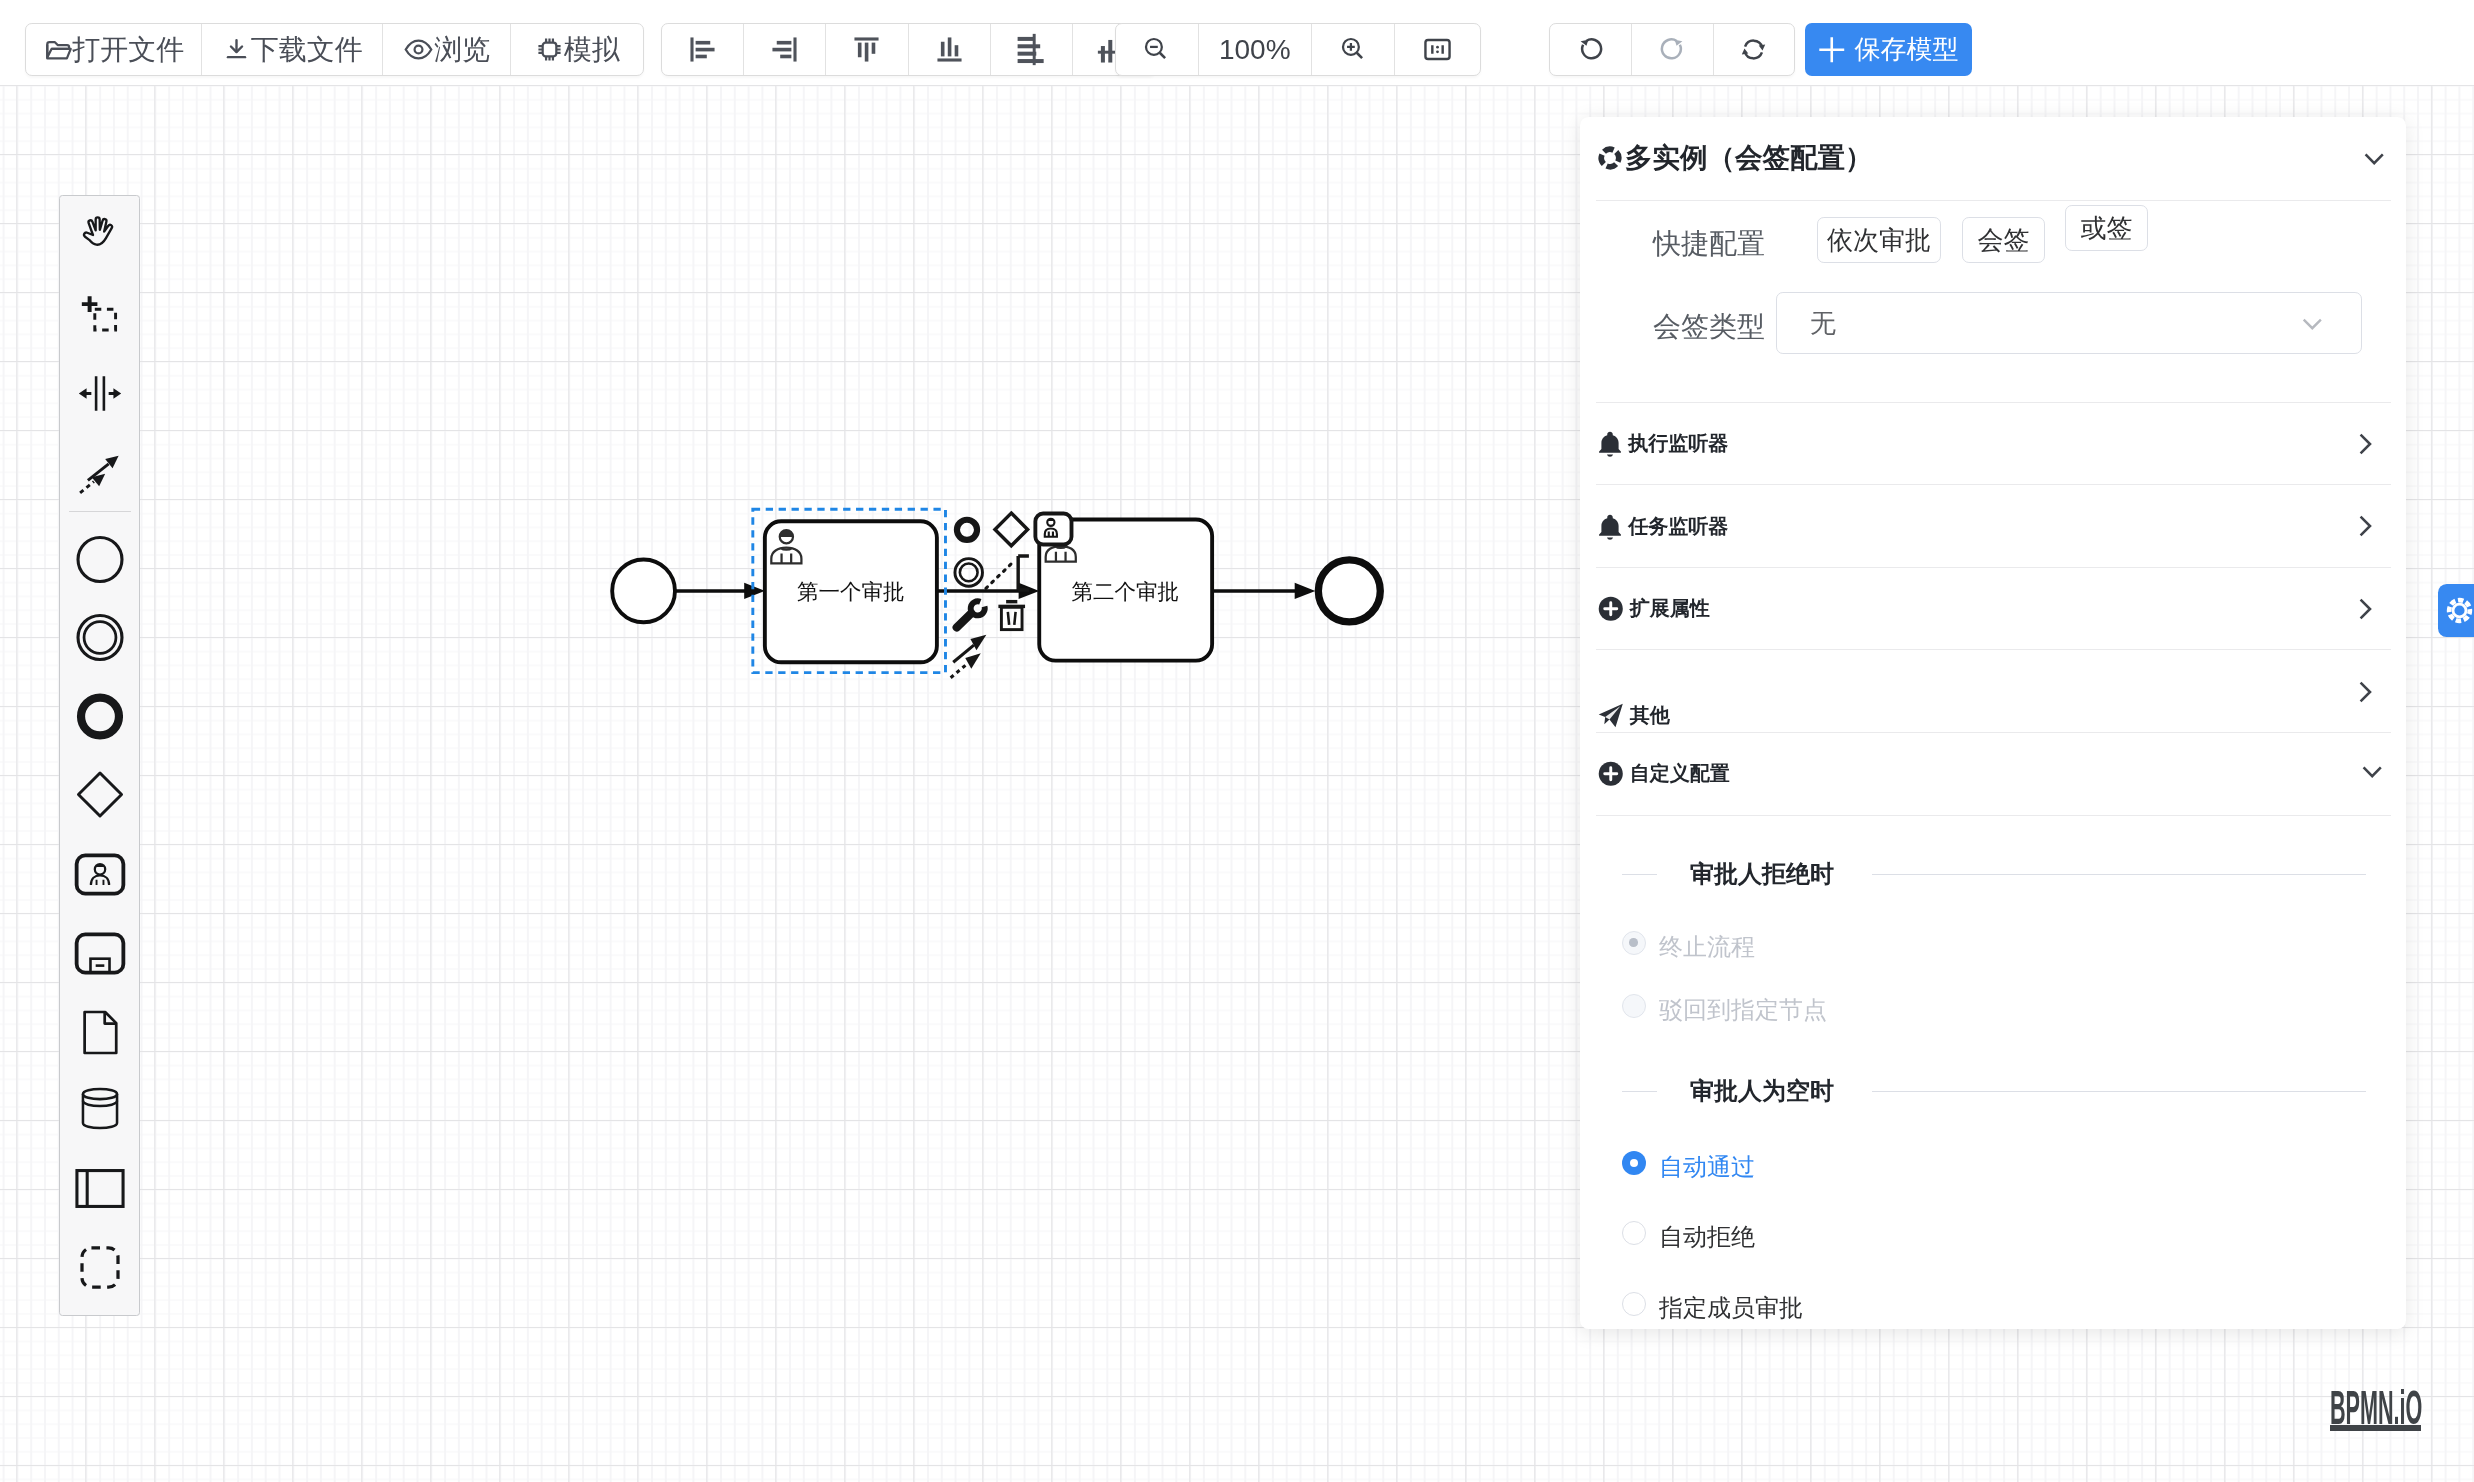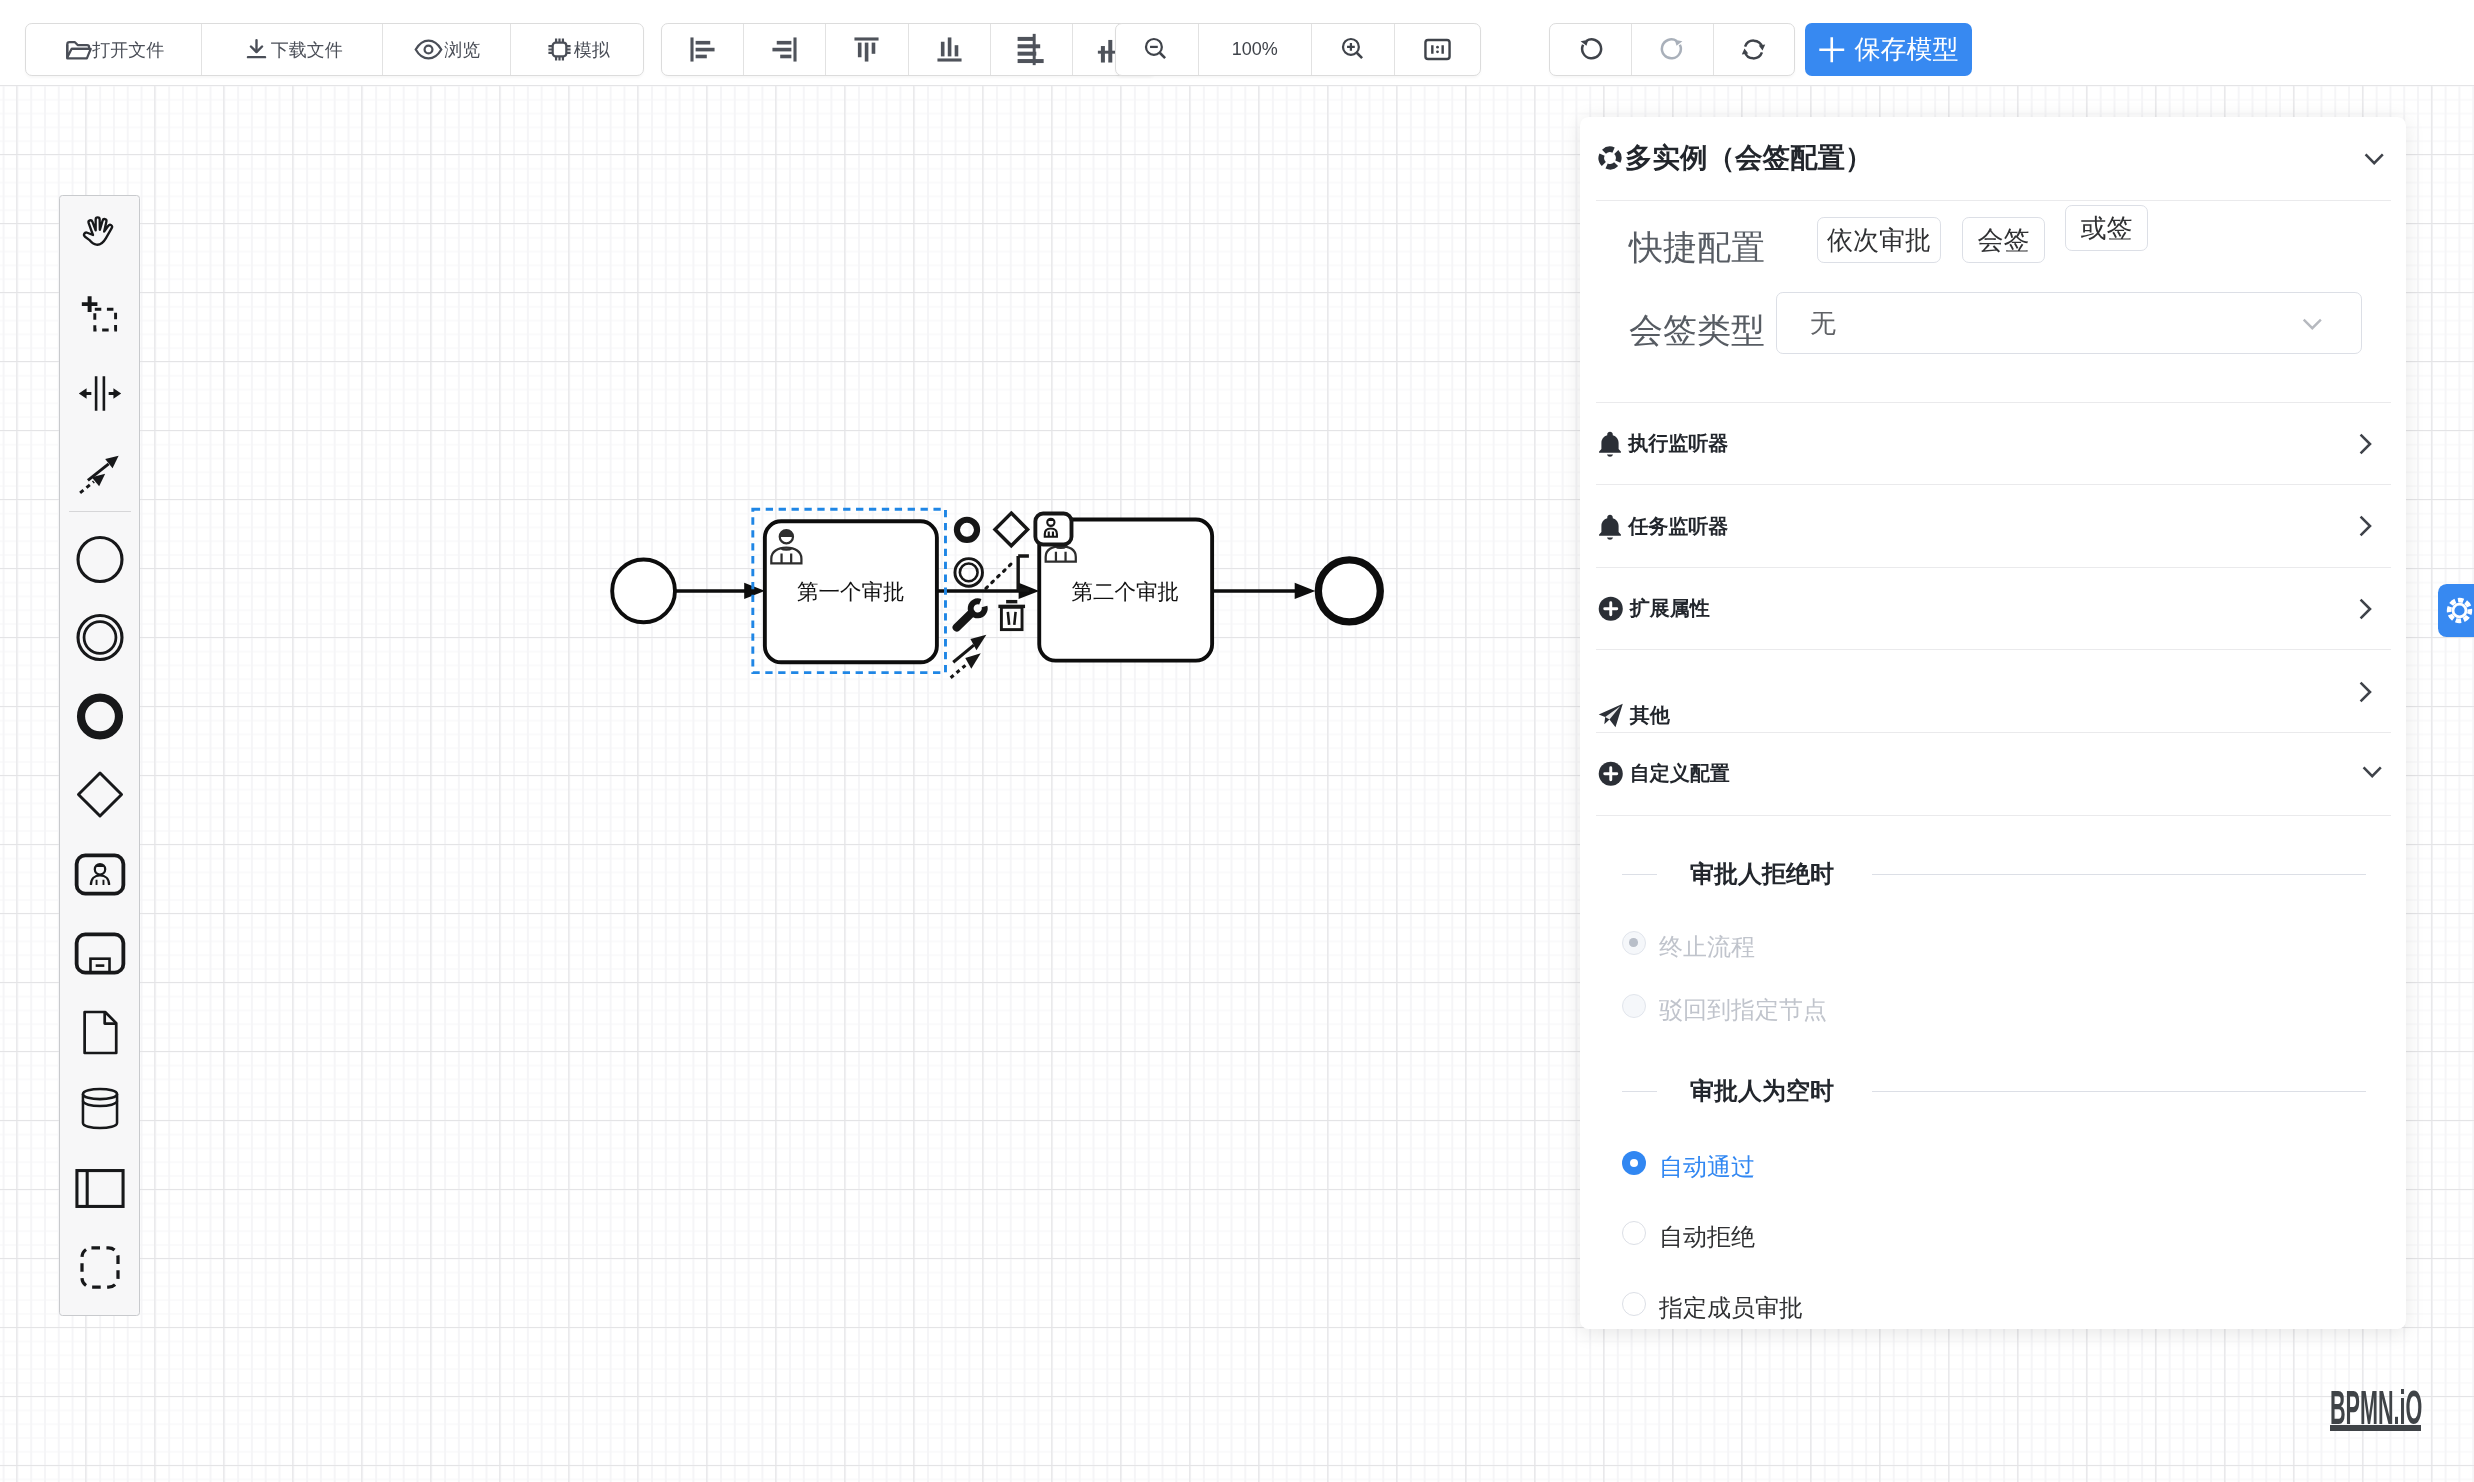--- a/index.html
+++ b/index.html
@@ -12,39 +12,39 @@
     linear-gradient(to right, #f5f5f7 1.7px, transparent 1.7px),
     linear-gradient(to bottom, #fafafb 1.7px, transparent 1.7px);
   background-size: 69px 69px, 69px 69px, 13.8px 13.8px, 13.8px 13.8px;
   background-position: 16.3px 0px, 0px 0px, 2.6px 0px, 0px 0px;
 }
 
 .tgroup { position:absolute; top:23px; height:53px; display:flex;
   background:#fff; border:1.7px solid #dcdcdc; border-radius:6.9px;
   align-items:stretch; box-shadow:0 1.7px 2.6px rgba(0,0,0,0.03); }
 .tbtn { display:flex; align-items:center; justify-content:center; gap:0;
-  font-size:18px; color:#4a4e57; border-right:1.3px solid #e2e2e2; }
+  font-size:28px; color:#4a4e57; border-right:1.3px solid #e2e2e2; }
 .tbtn:last-child { border-right:none; }
 #save { position:absolute; left:1805px; top:23px; width:167px; height:53px;
   background:#3789f1; border-radius:6.9px; color:#fff; font-size:26px;
   display:flex; align-items:center; justify-content:center; gap:8.6px; }
 
 #palette { position:absolute; left:59px; top:195px; width:81px; height:1121px;
   background:#f7f7f8; border:1.3px solid #c8cacd; border-radius:3.4px; }
 .pent { position:absolute; left:50%; transform:translate(-50%,-50%); }
 #psep { position:absolute; left:8.6px; width:62px; top:315px; height:0;
   border-top:1.3px solid #d6d6d8; }
 
 #panel { position:absolute; left:1580px; top:117px; width:826px; height:1212px;
   background:#fff; border-radius:8.6px; box-shadow:0 3.4px 20.6px rgba(0,0,0,0.10); }
 .pdiv { position:absolute; left:15.5px; width:795px; border-top:1.3px solid #eaeaec; }
 .sect { position:absolute; left:17px; display:flex; align-items:center; gap:5.2px;
   font-size:20px; font-weight:bold; color:#22262c; }
 .chevR { position:absolute; right:33px; }
-.lbl { position:absolute; font-size:34px; color:#575c63; text-align:right; width:138px; left:47px; }
+.lbl { position:absolute; font-size:28px; color:#575c63; text-align:right; width:138px; left:47px; }
 .btn { position:absolute; height:46px; border:1.7px solid #dcdfe6; border-radius:6.9px;
   background:#fff; font-size:26px; color:#303133; display:flex; align-items:center;
   justify-content:center;margin-left:41px; }
 .radio { position:absolute; left:42px; width:24px; height:24px; border-radius:50%; }
 .rtext { position:absolute; left:79px; font-size:24px; }
 .dtitle { position:absolute; font-size:24px; font-weight:bold; color:#22262c; }
 .dline { position:absolute; border-top:1.3px solid #dcdfe6; }
 
 #diagram { position:absolute; left:0; top:0; }
 #logo { position:absolute; left:2330px; top:1384px; color:#3f4347; }

